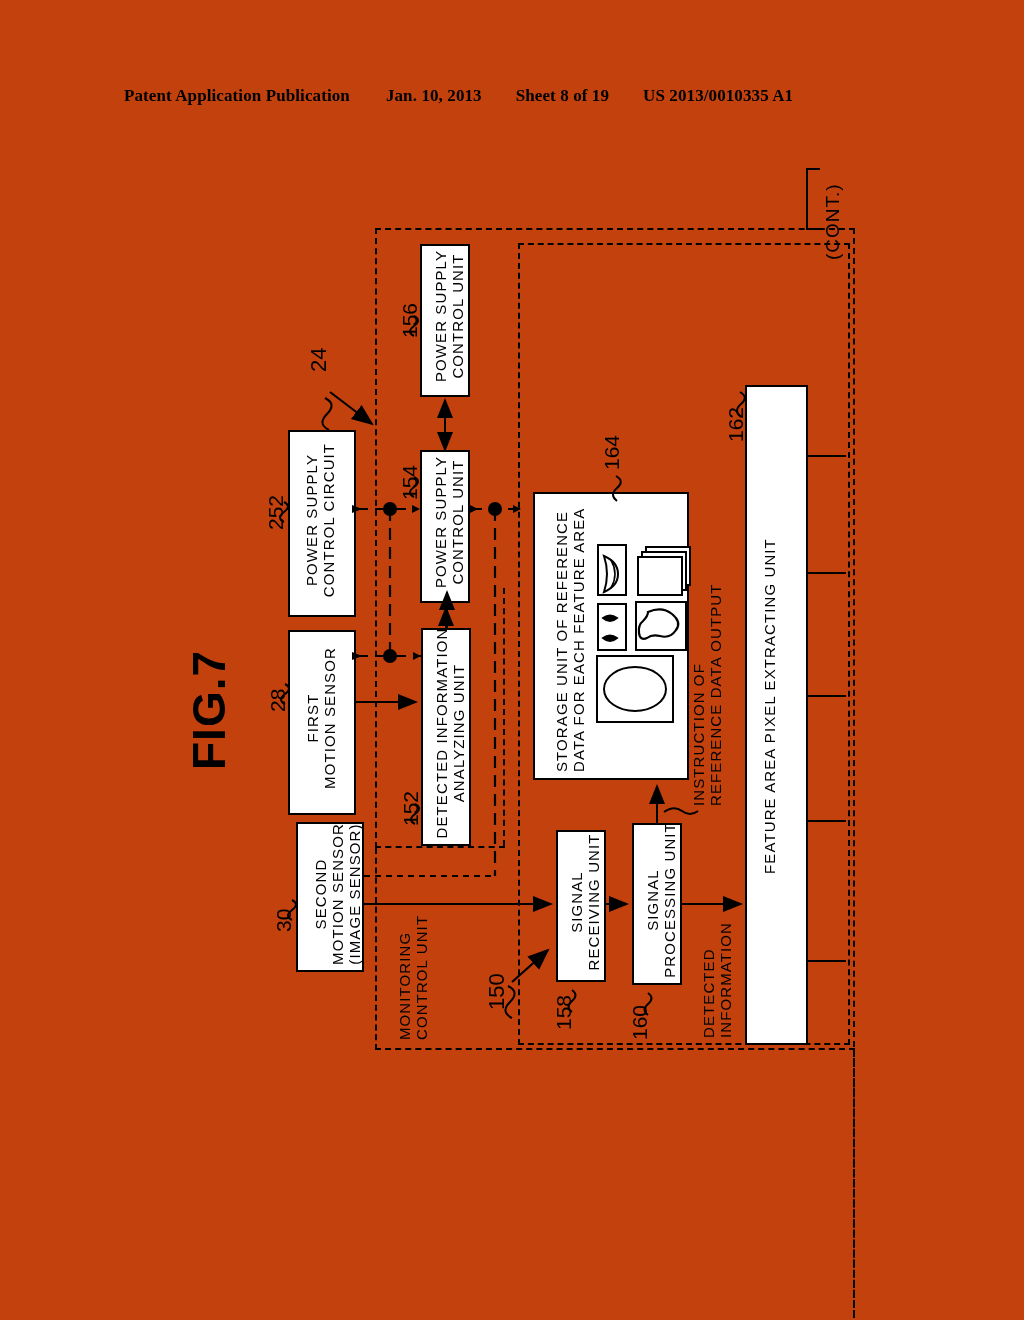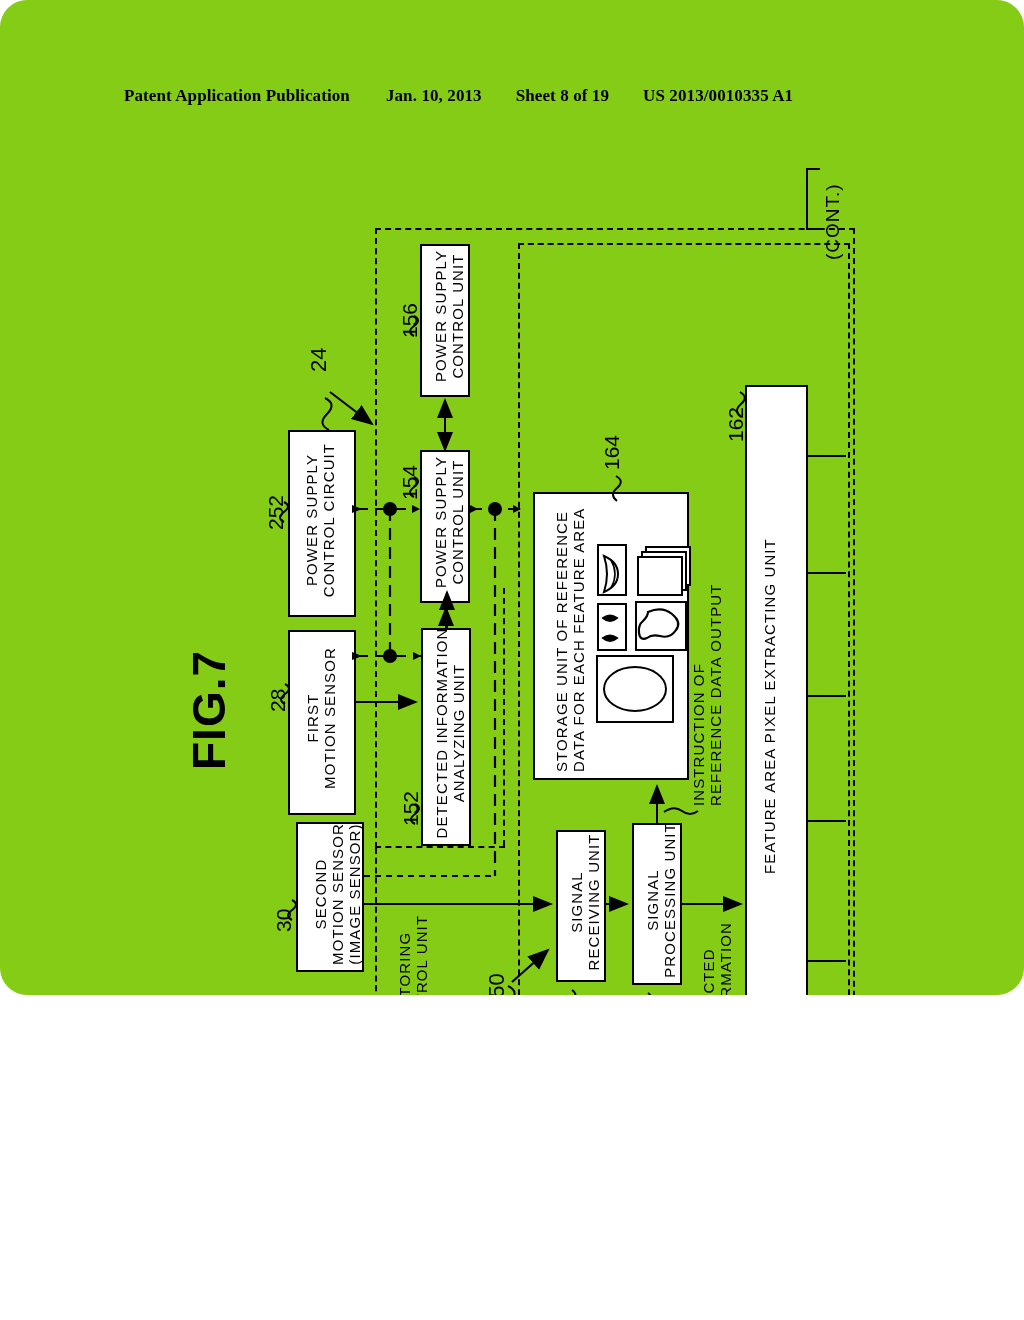--- a/index.html
+++ b/index.html
@@ -1,17 +1,17 @@
 <!DOCTYPE html>
 <html><head>
 <meta charset="utf-8">
 <style>
   html,body{margin:0;padding:0;background:#fff;}
   body{width:1024px;height:1320px;font-family:"Liberation Sans",sans-serif;color:#000;}
-  #page{position:relative;width:1024px;height:995px;overflow:hidden;background:#84cc16;border-radius:27px;}
+  #page{position:relative;width:1024px;height:1320px;overflow:hidden;background:#c2410c;}
 
   
   .hdr{position:absolute;top:86px;left:0;width:1024px;
        font-family:"Liberation Serif",serif;font-weight:bold;font-size:17px;
        letter-spacing:.1px;white-space:pre;}
   .hdr span{display:inline-block;}
   .hdr .h1{margin-left:124px;}
   .hdr .h2{margin-left:36px;}
   .hdr .h3{margin-left:34px;}
 

